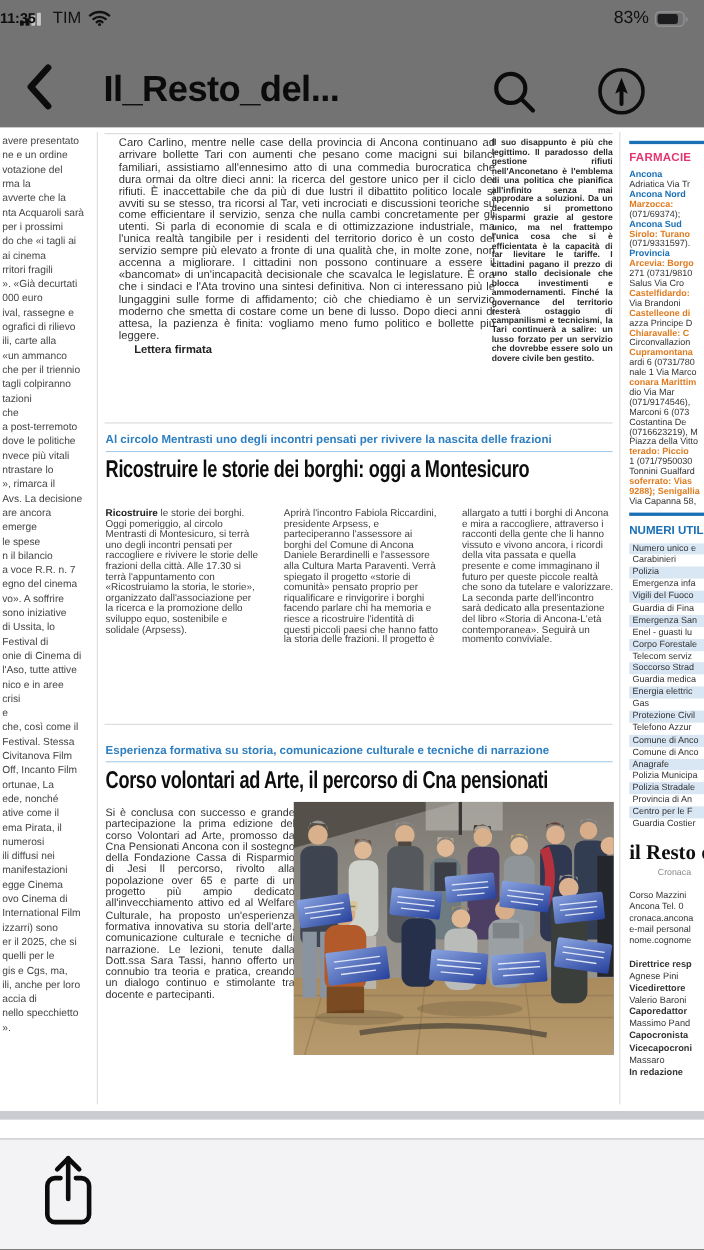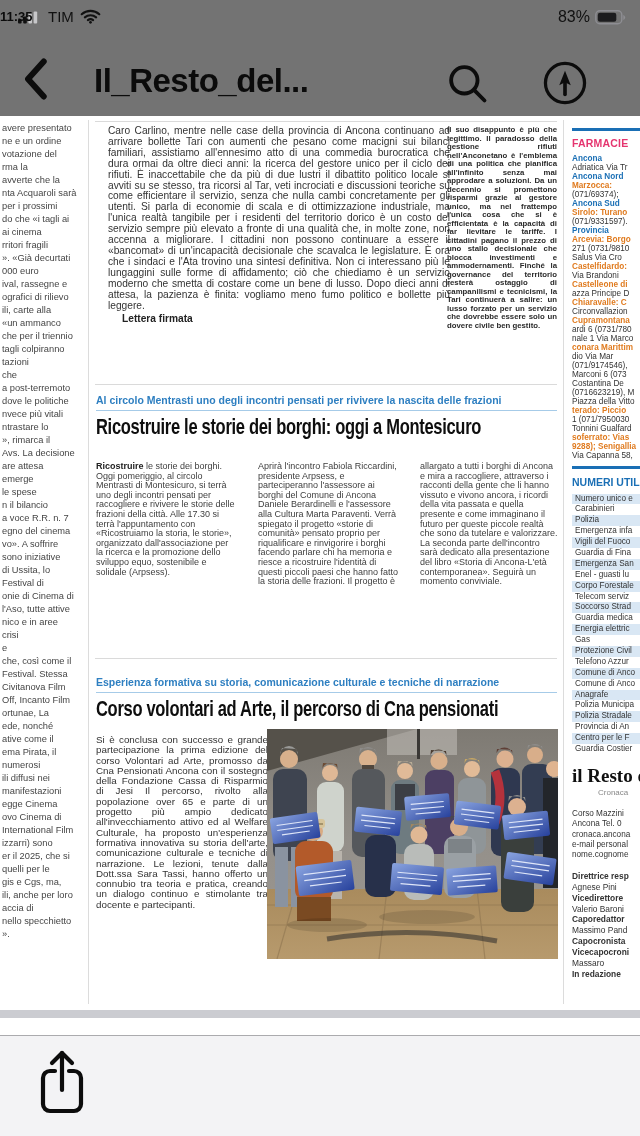--- a/index.html
+++ b/index.html
@@ -151,21 +151,21 @@
         <div class="lc-line">che per il triennio</div>
         <div class="lc-line">tagli colpiranno</div>
         <div class="lc-line">tazioni</div>
         <div class="lc-line">che</div>
         <div class="lc-line">a post-terremoto</div>
         <div class="lc-line">dove le politiche</div>
         <div class="lc-line">nvece più vitali</div>
         <div class="lc-line">ntrastare lo</div>
         <div class="lc-line">», rimarca il</div>
         <div class="lc-line">Avs. La decisione</div>
-        <div class="lc-line">are attesa</div>
+        <div class="lc-line">are ancora</div>
         <div class="lc-line">emerge</div>
         <div class="lc-line">le spese</div>
         <div class="lc-line">n il bilancio</div>
         <div class="lc-line">a voce R.R. n. 7</div>
         <div class="lc-line">egno del cinema</div>
         <div class="lc-line">vo». A soffrire</div>
         <div class="lc-line">sono iniziative</div>
         <div class="lc-line">di Ussita, lo</div>
         <div class="lc-line">Festival di</div>
         <div class="lc-line">onie di Cinema di</div>

